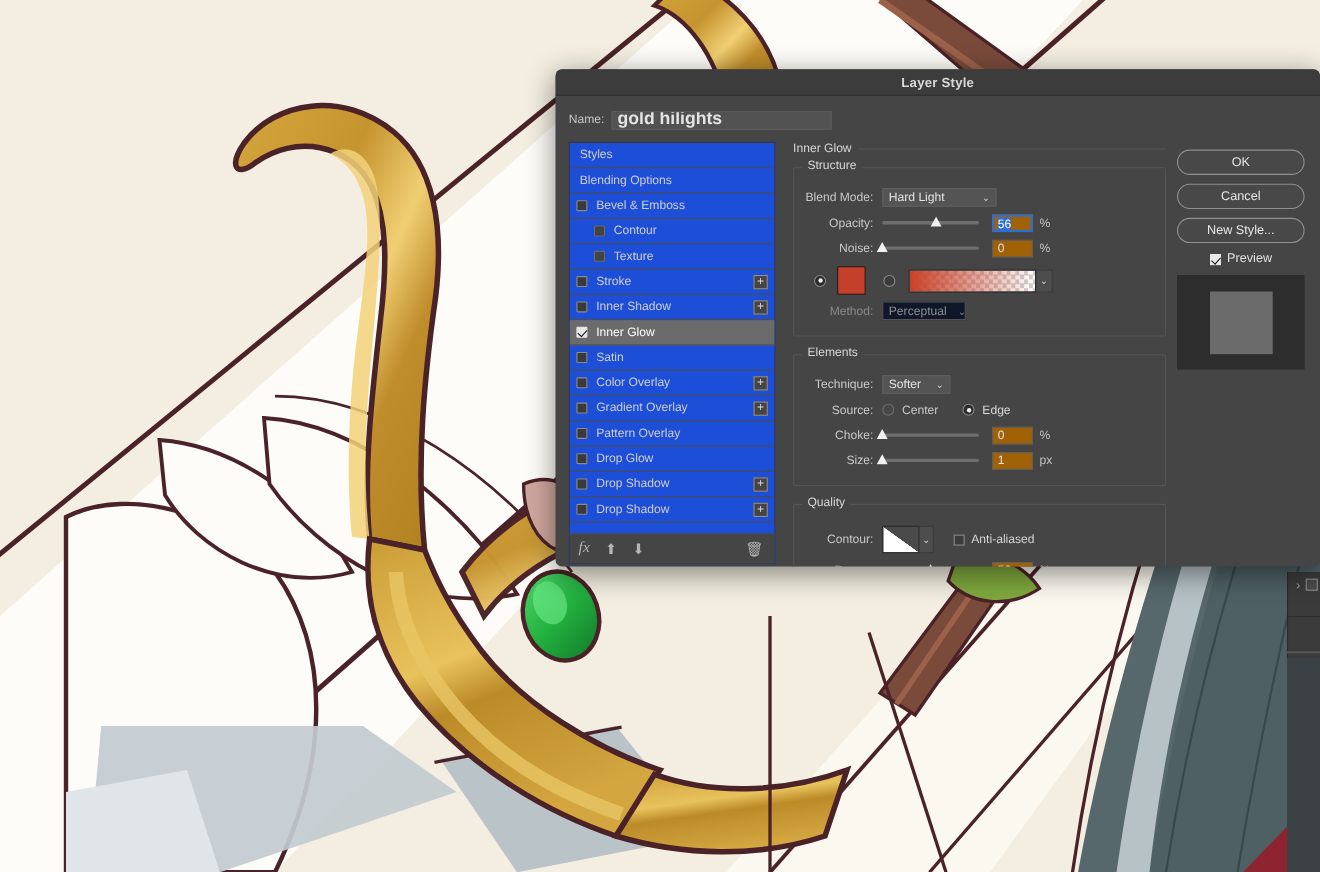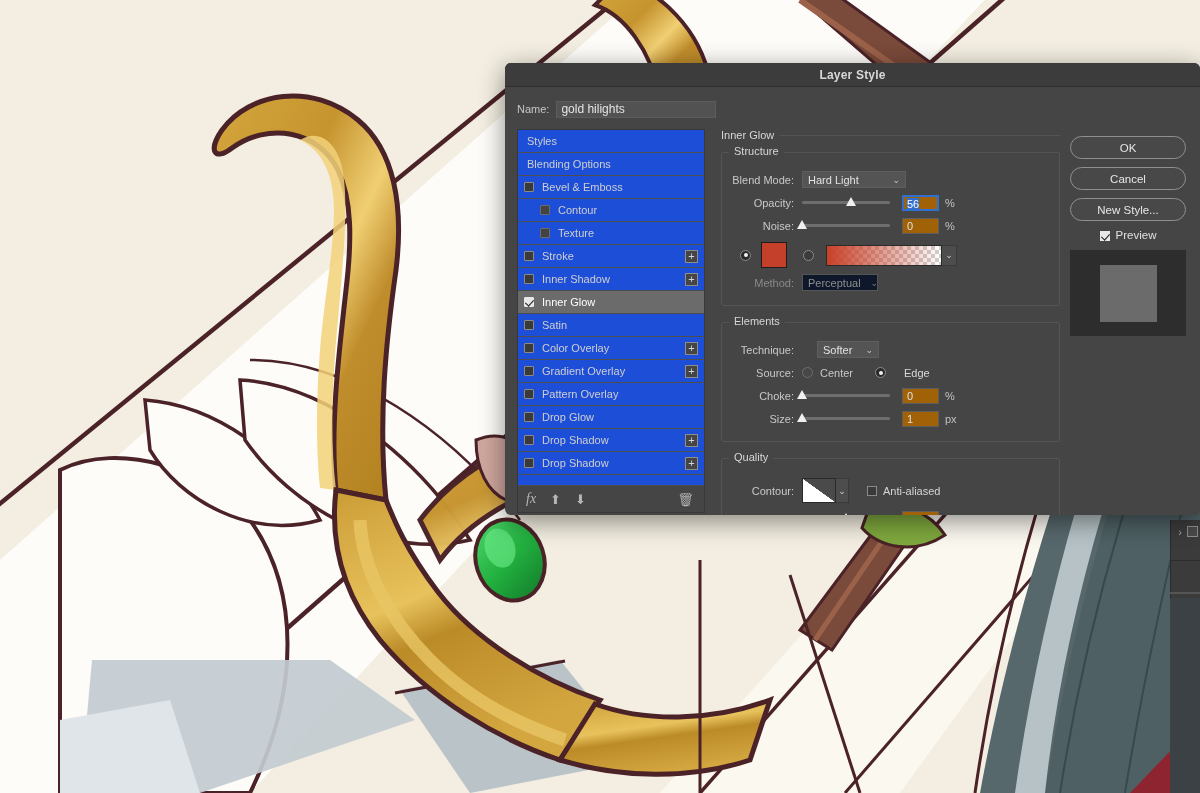--- a/index.html
+++ b/index.html
@@ -49,23 +49,23 @@
   .titlebar {
     height:24px; background:#3c3c3c;
     display:flex; align-items:center; justify-content:center;
     border-bottom:1px solid #2e2e2e;
   }
   .titlebar .title { font-size:12px; color:#d8d8d8; font-weight:bold; letter-spacing:.2px; }
 
   .namerow { display:flex; align-items:center; height:22px; margin:11px 0 0 12px; }
   .namerow .lbl { font-size:11px; color:#c6c6c6; margin-right:7px; }
   .nameinput {
-    width:160px; height:17px; background:#525252; border:1px solid #5c5c5c;
-    color:#e4e4e4; font-size:12px; padding:0 4px; line-height:15px;
-    font-family:"Liberation Sans", sans-serif; border-radius:0;
+    width:200px; height:17px; background:#525252; border:1px solid #5c5c5c;
+    color:#e4e4e4; font-size:16px; padding:0 4px; line-height:15px;
+    font-family:"Liberation Sans", sans-serif; border-radius:0;font-weight:bold;
   }
 
   .body { display:flex; padding:9px 0 0 12px; }
 
   
   .styleslist {
     width:188px; background:#1d4ed8; border:1px solid #383838;
     height:384px; position:relative;
   }
   .srow {
@@ -464,32 +464,32 @@
 
         </div>
       </div>
 
       <div class="grp" style="margin-top:16px;">
         <span class="glabel">Elements</span>
         <div class="grpbox">
 
           <div class="row">
             <span class="cap" style="width:62px;">Technique:</span>
-            <div class="sel-box" style="width:62px; margin-left:23px;">
+            <div class="sel-box" style="width:62px; margin-left:8px;">
               <span>Softer</span>
               <span class="chev">⌄</span>
             </div>
           </div>
 
           <div class="row">
             <span class="cap" style="width:62px;">Source:</span>
             <span class="radio dim" style="margin-left:8px;"></span>
             <span style="margin-left:7px; color:#c8c8c8;">Center</span>
             <span class="radio on" style="margin-left:22px;"></span>
-            <span style="margin-left:18px; color:#d9d9d9;">Edge</span>
+            <span style="margin-left:7px; color:#d9d9d9;">Edge</span>
           </div>
 
           <div class="row">
             <span class="cap" style="width:62px;">Choke:</span>
             <div class="slider" style="margin-left:8px;">
               <div class="track"></div>
               <div class="thumb" style="left: 0%;"></div>
             </div>
             <span class="numfield" style="margin-left:12px;">0</span>
             <span class="unit">%</span>

